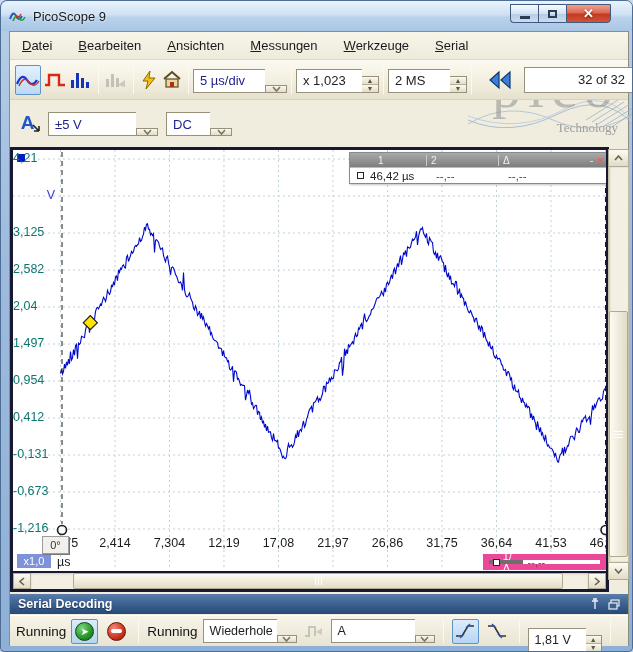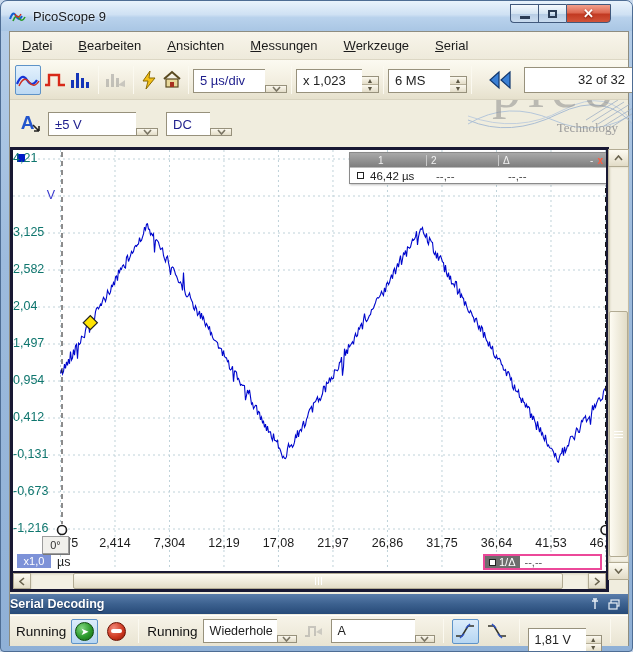--- a/index.html
+++ b/index.html
@@ -71,21 +71,21 @@
   .xlab{position:absolute;width:48px;text-align:center;font-size:12.5px;color:#1c1c1c;}
   .yunit{position:absolute;width:42px;text-align:right;font-size:12.5px;color:#3a3ace;}
   .xunit{position:absolute;font-size:12.5px;color:#1c1c1c;}
   .chan-handle{position:absolute;left:4px;top:4px;width:8px;height:8px;background:#0018c8;}
   .zoom-badge{position:absolute;left:4px;top:404px;width:34px;height:14px;background:#7d92d8;
     color:#fff;font-size:11px;display:flex;align-items:center;justify-content:center;}
   .phase-badge{position:absolute;left:29px;top:386px;width:27px;height:18px;background:#f1f0ec;
     border:1px solid #9c9c9c;box-shadow:1px 1px 0 #777;color:#333;font-size:11px;
     display:flex;align-items:center;justify-content:center;z-index:5;}
   .invdelta{position:absolute;left:470px;top:404px;height:16px;display:flex;z-index:5;
-    border:2px solid #ec4899;font-size:11px;}
+    border:6px solid #ec4899;font-size:11px;}
   .invdelta .lab{background:#6e6e6e;color:#fff;display:flex;align-items:center;gap:3px;padding:0 4px;}
   .invdelta .lab .cb{width:7px;height:7px;background:#fff;border:1px solid #222;}
   .invdelta .val{background:#fff;color:#555;width:80px;display:flex;align-items:center;padding:0 5px;}
   
   .legend{position:absolute;left:336px;top:2px;width:259px;border:1px solid #8a8a8a;
     background:#fff;z-index:6;box-shadow:1px 1px 2px rgba(0,0,0,.25);}
   .legend .hdr{height:14px;background:linear-gradient(180deg,#a9a9a9,#7e7e7e);display:flex;
     align-items:center;font-size:10px;color:#f2f2f2;}
   .legend .hdr .hc{border-left:1px solid #c9c9c9;padding-left:4px;}
   .legend .hdr .h1{width:76px;padding-left:28px;border-left:none;}
@@ -114,21 +114,21 @@
   .vtrack{flex:1;background:#f3f0e3;box-shadow:inset 1px 0 2px #cfc9b4;position:relative;border:1px solid #c4bda6;border-top:none;border-bottom:none;}
   .vthumb{position:absolute;left:0;top:144px;width:19px;height:246px;
     background:linear-gradient(90deg,#fdfbf2,#e2dcc7);border:1px solid #b2ab93;border-radius:2px;
     display:flex;flex-direction:column;align-items:center;justify-content:center;gap:2px;}
   .vthumb i{display:block;width:9px;height:1px;background:#a49d84;border-bottom:1px solid #fff;}
   .sbtn.v{width:auto;height:18px;}
   
   .serialbar{position:absolute;left:0;top:562px;width:618px;height:20px;z-index:3;
     background:linear-gradient(180deg,#5a7dab 0%,#3c618f 50%,#274a78 100%);
     display:flex;align-items:center;color:#fff;}
-  .serial-title{font-size:12.5px;font-weight:bold;margin-left:0;text-shadow:0 1px 1px #1a3154;}
+  .serial-title{font-size:12.5px;font-weight:bold;margin-left:8px;text-shadow:0 1px 1px #1a3154;}
   .serial-icons{margin-left:auto;margin-right:8px;display:flex;gap:8px;align-items:center;}
   
   .statusbar{position:absolute;left:0;top:583px;width:618px;height:31px;z-index:3;
     background:linear-gradient(180deg,#f7f4e9,#e9e4d2);border-top:1px solid #fff;
     display:flex;align-items:center;padding:0 6px;gap:5px;}
   .stext{font-size:13.5px;color:#111;}
   .sbtn2{width:27px;height:25px;border:1px solid transparent;border-radius:2px;
     display:flex;align-items:center;justify-content:center;}
   .sbtn2.selected{background:linear-gradient(180deg,#dcecfb,#b6d6f2);border-color:#5e93c8;}
   .circle-green{width:19px;height:19px;border-radius:50%;
@@ -253,21 +253,21 @@
       <div class="tsep"></div>
       <div class="combo">
         <div class="field" style="width:66px;color:#222">x 1,023</div>
         <div class="spincol">
             <div>▲</div>
             <div>▼</div>
           </div>
       </div>
       <div class="tsep"></div>
       <div class="combo">
-        <div class="field" style="width:62px;color:#222">6 MS</div>
+        <div class="field" style="width:62px;color:#222">2 MS</div>
         <div class="spincol">
             <div>▲</div>
             <div>▼</div>
           </div>
       </div>
       <div style="margin-left:auto;display:flex;align-items:center;gap:12px">
         <div class="tsep"></div>
         <svg width="24" height="20" viewBox="0 0 24 20">
           <path d="M11 2 L2 10 L11 18 Z" fill="#3a7fd4" stroke="#12386e" stroke-width="1.2"></path>
           <path d="M22 2 L13 10 L22 18 Z" fill="#3a7fd4" stroke="#12386e" stroke-width="1.2"></path>

